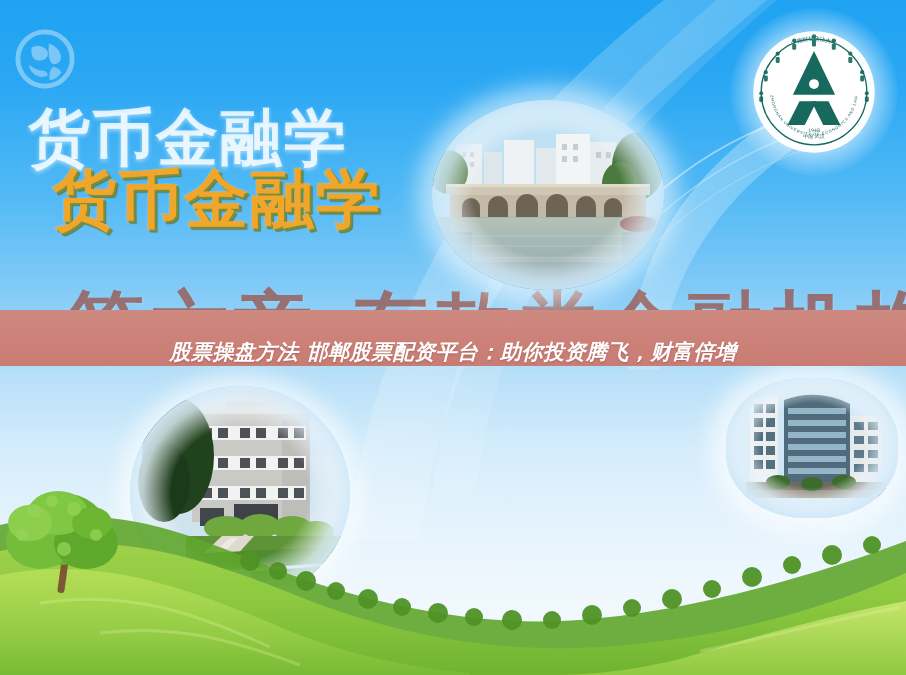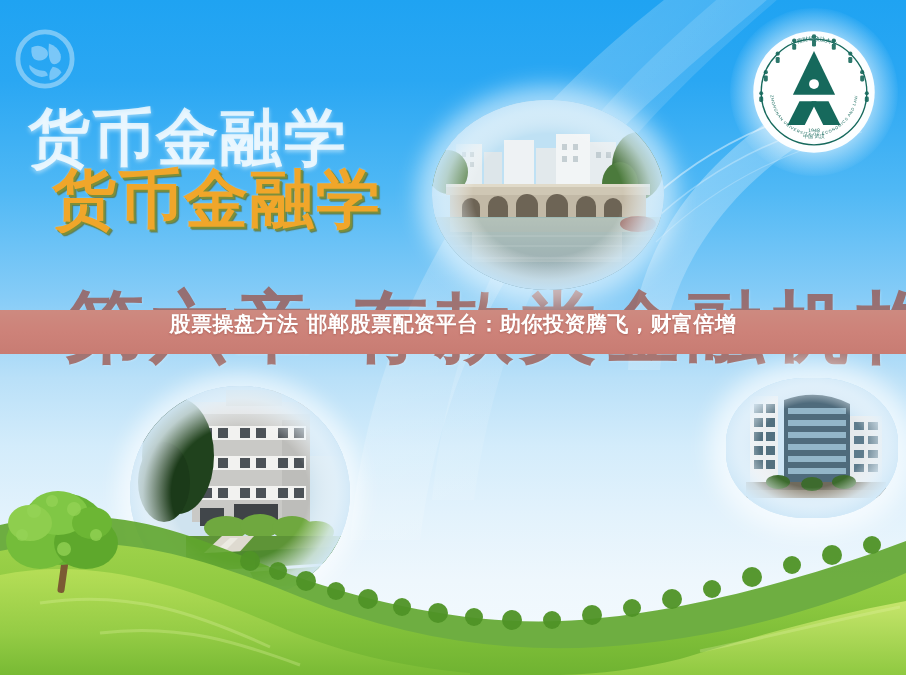--- a/index.html
+++ b/index.html
@@ -134,25 +134,26 @@
     border-radius: 46% 46% 46% 46%;
     box-shadow: 0 0 22px 16px rgba(255,255,255,.65);
   }
 
   
   .banner {
     position: absolute;
     left: 0;
     top: 310px;
     width: 906px;
-    height: 44px;
+    height: 56px;
     background: linear-gradient(180deg, #cd8a80 0%, #cd8279 50%, #c87c73 100%);
     display: flex;
-    align-items: flex-start;
+    align-items: flex-end;
     justify-content: center;
+    font-style: italic;
   }
   .banner-title {
     color: #ffffff;
     font-size: 21px;
     font-weight: bold;
     letter-spacing: .5px;
     white-space: nowrap;
     font-family: "DejaVu Sans", "Liberation Sans", sans-serif;
     text-shadow: 0 1px 2px rgba(120,50,40,.35);
   }

